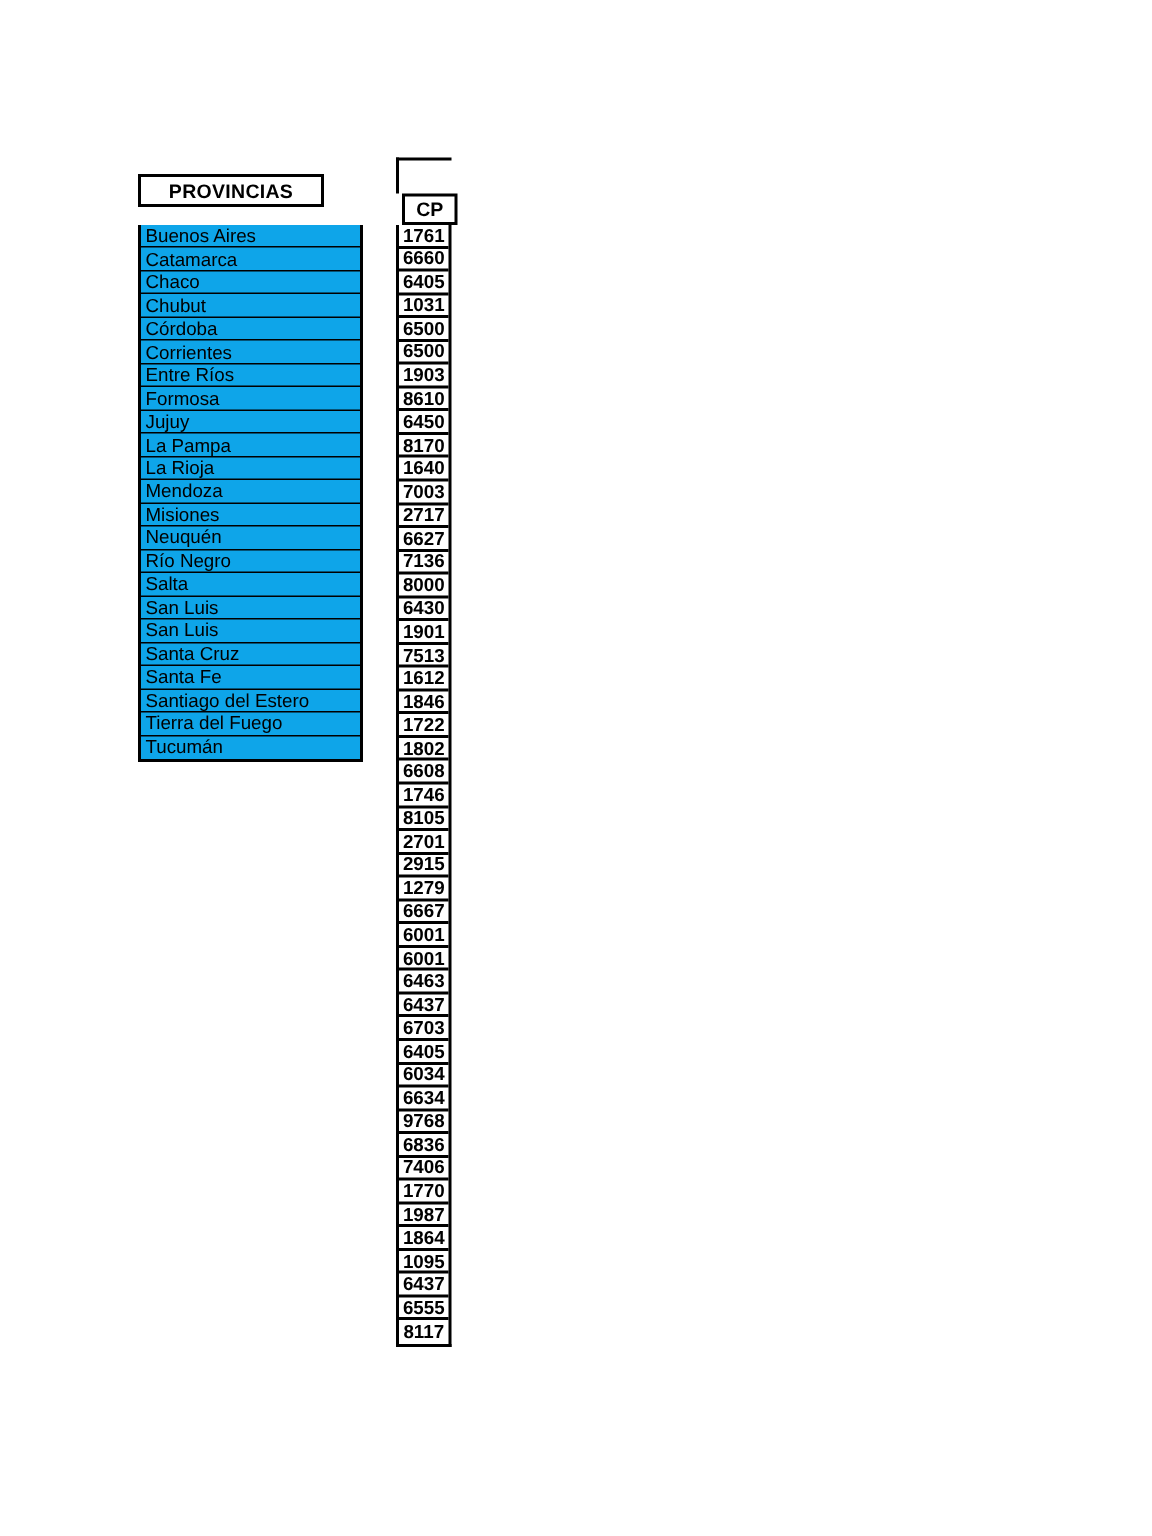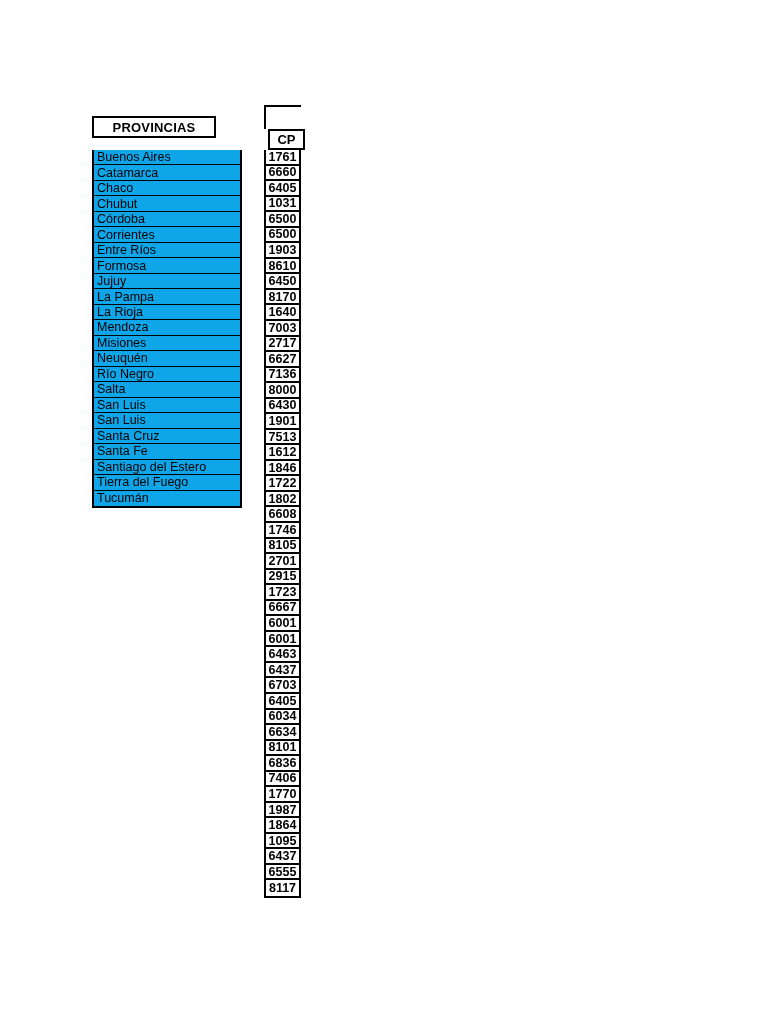--- a/index.html
+++ b/index.html
@@ -181,31 +181,31 @@
       <div class="cp-row">7513</div>
       <div class="cp-row">1612</div>
       <div class="cp-row">1846</div>
       <div class="cp-row">1722</div>
       <div class="cp-row">1802</div>
       <div class="cp-row">6608</div>
       <div class="cp-row">1746</div>
       <div class="cp-row">8105</div>
       <div class="cp-row">2701</div>
       <div class="cp-row">2915</div>
-      <div class="cp-row">1723</div>
+      <div class="cp-row">1279</div>
       <div class="cp-row">6667</div>
       <div class="cp-row">6001</div>
       <div class="cp-row">6001</div>
       <div class="cp-row">6463</div>
       <div class="cp-row">6437</div>
       <div class="cp-row">6703</div>
       <div class="cp-row">6405</div>
       <div class="cp-row">6034</div>
       <div class="cp-row">6634</div>
-      <div class="cp-row">8101</div>
+      <div class="cp-row">9768</div>
       <div class="cp-row">6836</div>
       <div class="cp-row">7406</div>
       <div class="cp-row">1770</div>
       <div class="cp-row">1987</div>
       <div class="cp-row">1864</div>
       <div class="cp-row">1095</div>
       <div class="cp-row">6437</div>
       <div class="cp-row">6555</div>
       <div class="cp-row">8117</div>
     </div>

